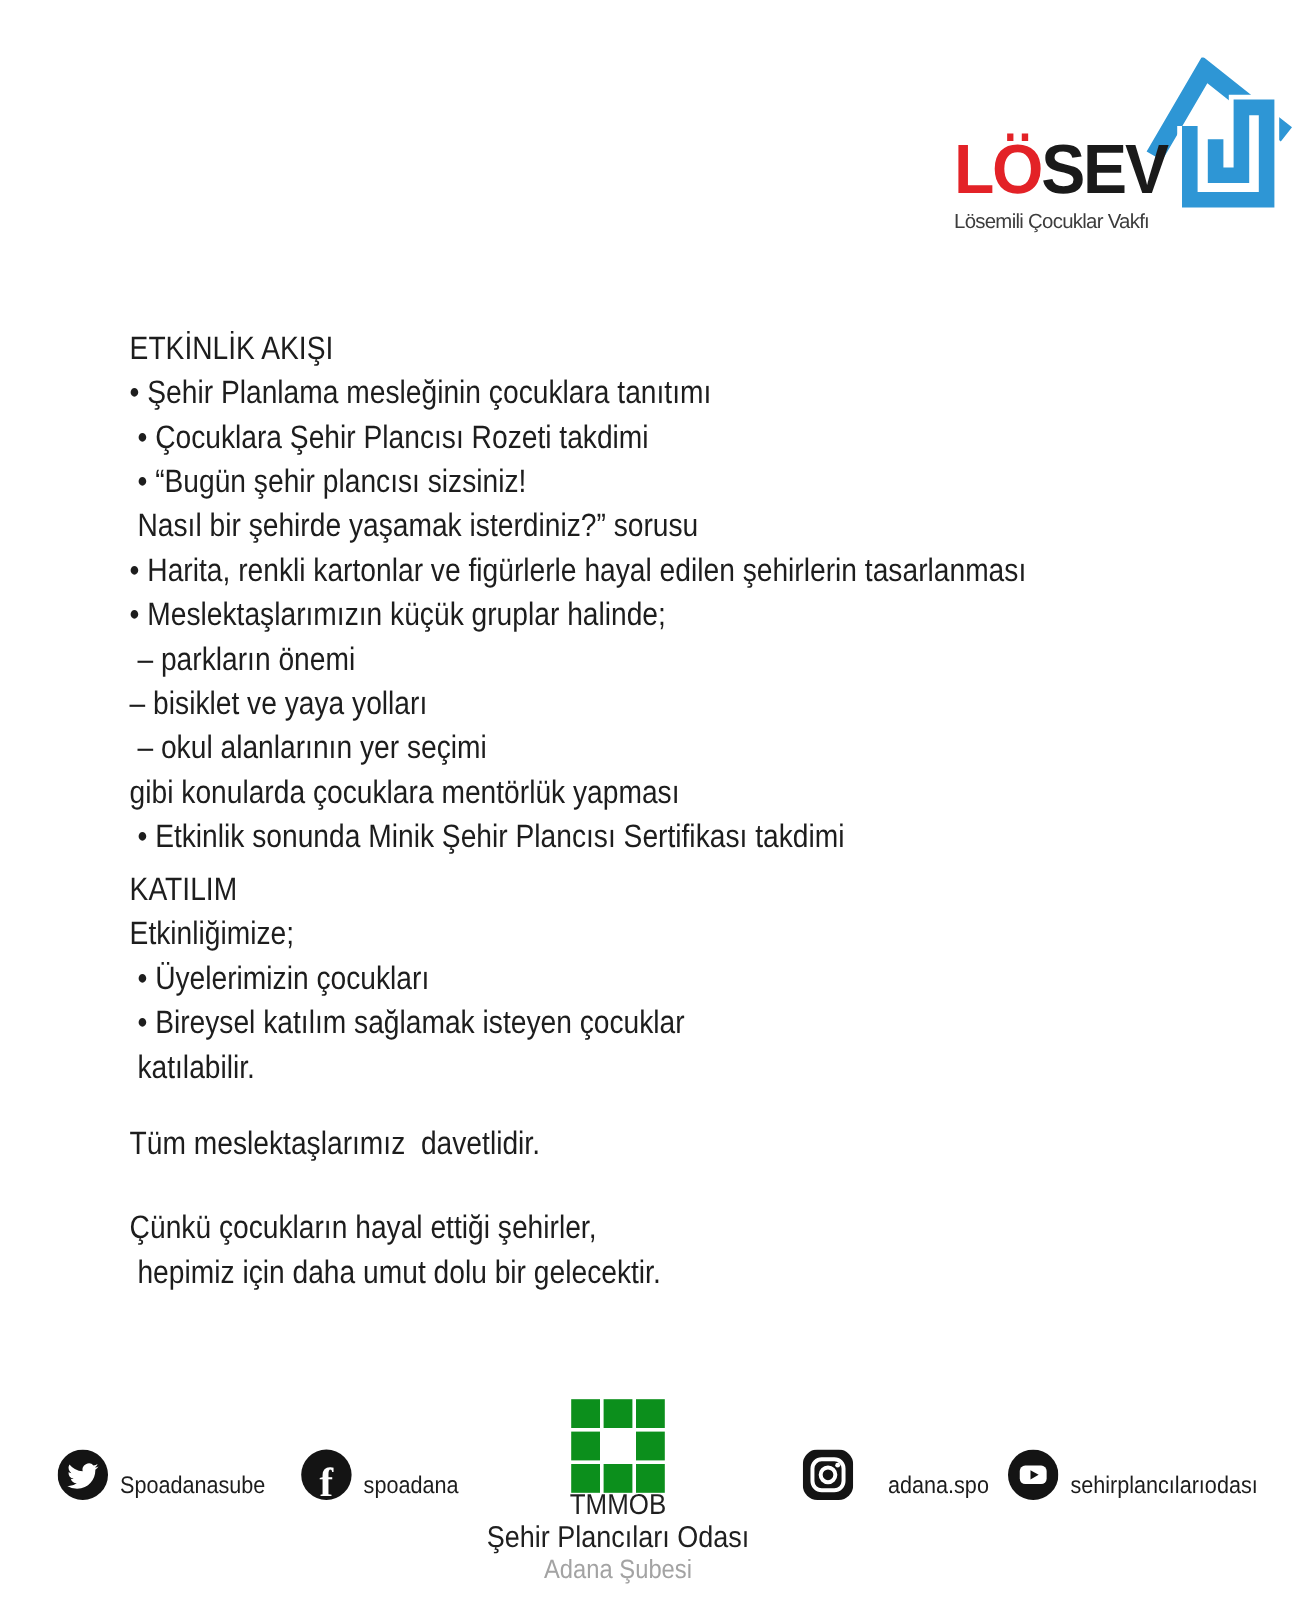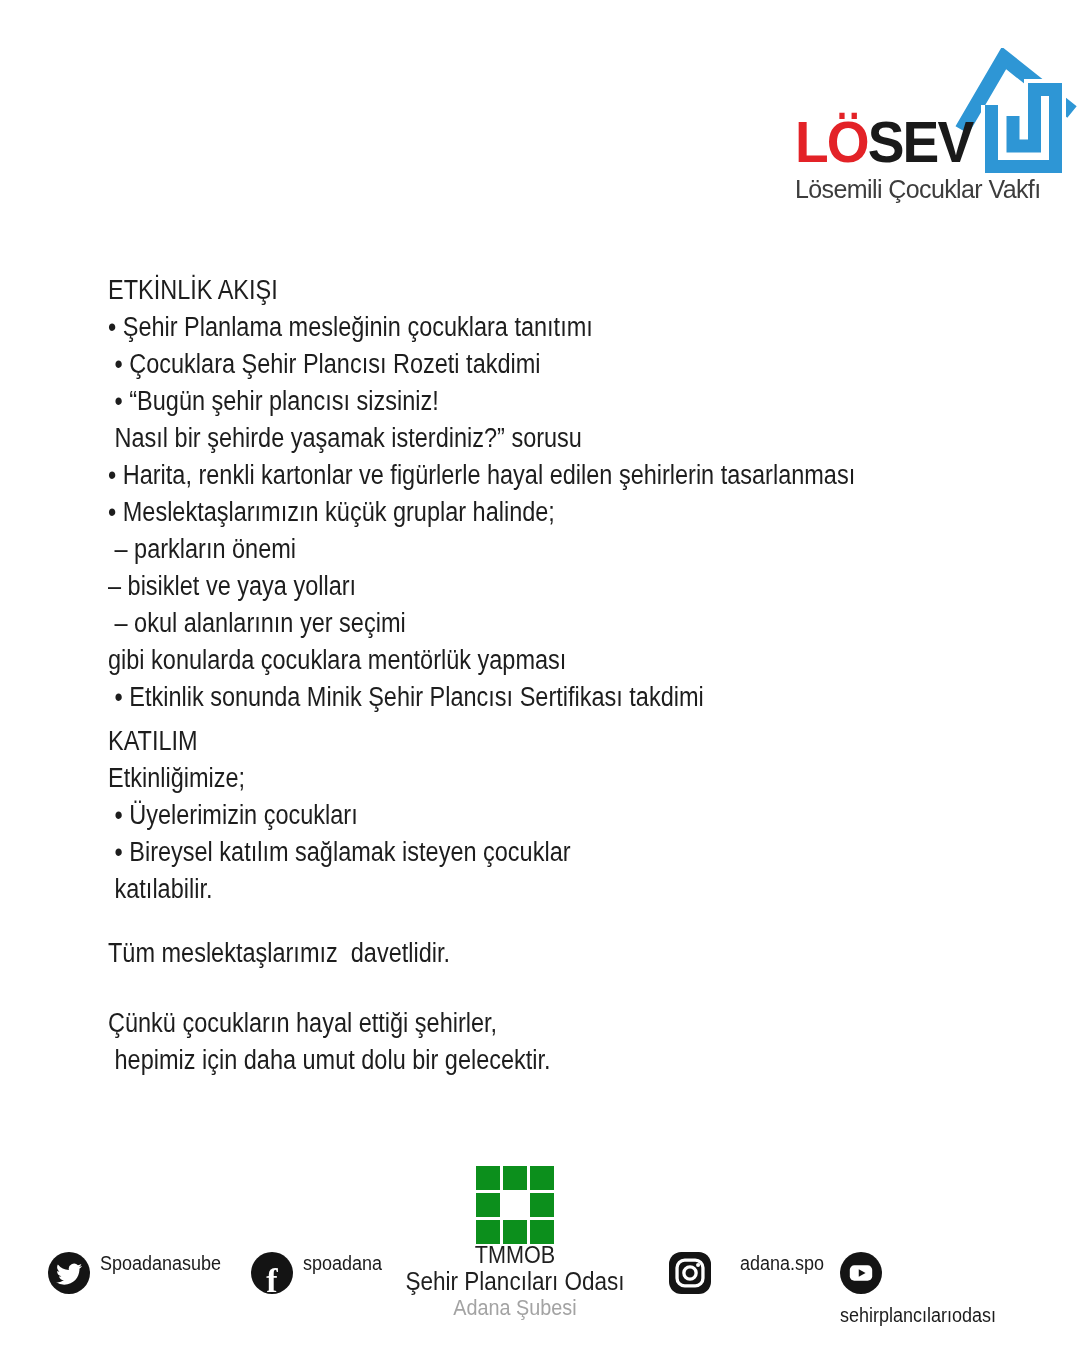--- a/index.html
+++ b/index.html
@@ -13,21 +13,21 @@
   .losev-house{position:absolute;left:948px;top:48px;width:132px;height:132px;}
   .losev-wordmark{
     position:absolute;left:795px;top:113px;
     font-size:58px;line-height:1;font-weight:bold;letter-spacing:-2px;
     transform:scaleX(0.95);transform-origin:left top;white-space:pre;
   }
   .losev-red{color:#e32227;}
   .losev-black{color:#1a1a1a;}
   .losev-tagline{
     position:absolute;left:795px;top:176px;
-    font-size:25px;line-height:1.1;letter-spacing:-0.6px;color:#3d3d3d;white-space:pre;
+    font-size:17px;line-height:1.1;letter-spacing:-0.6px;color:#3d3d3d;white-space:pre;
   }
 
   
   .body-text{
     position:absolute;left:108px;top:272px;width:1060px;
     font-size:27px;line-height:37px;
     transform:scaleX(0.87);transform-origin:left top;
     color:#1d1d1d;
   }
   .body-text .line{white-space:pre;height:37px;}
@@ -44,29 +44,29 @@
   .tmmob-grid .cell.off{background:#ffffff;}
   .tmmob-text{
     position:absolute;left:515px;top:1241px;text-align:center;
     transform:translateX(-50%) scaleX(0.9);white-space:nowrap;
   }
   .tmmob-l1{font-size:24px;line-height:27px;color:#1f1f1f;}
   .tmmob-l2{font-size:25px;line-height:27px;color:#1f1f1f;}
   .tmmob-l3{font-size:22px;line-height:25px;color:#a3a3a3;}
 
   
-  .social{position:absolute;top:1252px;height:42px;display:flex;align-items:flex-start;gap:10px;}
+  .social{position:absolute;top:1208px;height:42px;display:flex;align-items:flex-end;gap:10px;}
   .social .handle{
     font-size:20px;color:#1c1c1c;white-space:pre;
     transform:scaleX(0.9);transform-origin:left center;
   }
   .s-twitter{left:48px;}
   .s-facebook{left:251px;}
   .s-instagram{left:669px;gap:29px;}
-  .s-youtube{left:840px;flex-direction:column;}
+  .s-youtube{left:840px;}
   .icon-badge{width:42px;height:42px;flex:0 0 auto;}
   .fb-circle{
     width:42px;height:42px;border-radius:50%;background:#141414;
     display:flex;align-items:flex-end;justify-content:center;overflow:hidden;
   }
   .fb-circle span{
     color:#ffffff;font-weight:bold;font-size:34px;line-height:38px;
     font-family:"Liberation Serif",serif;letter-spacing:0;margin-bottom:-6px;
   }
 </style>

